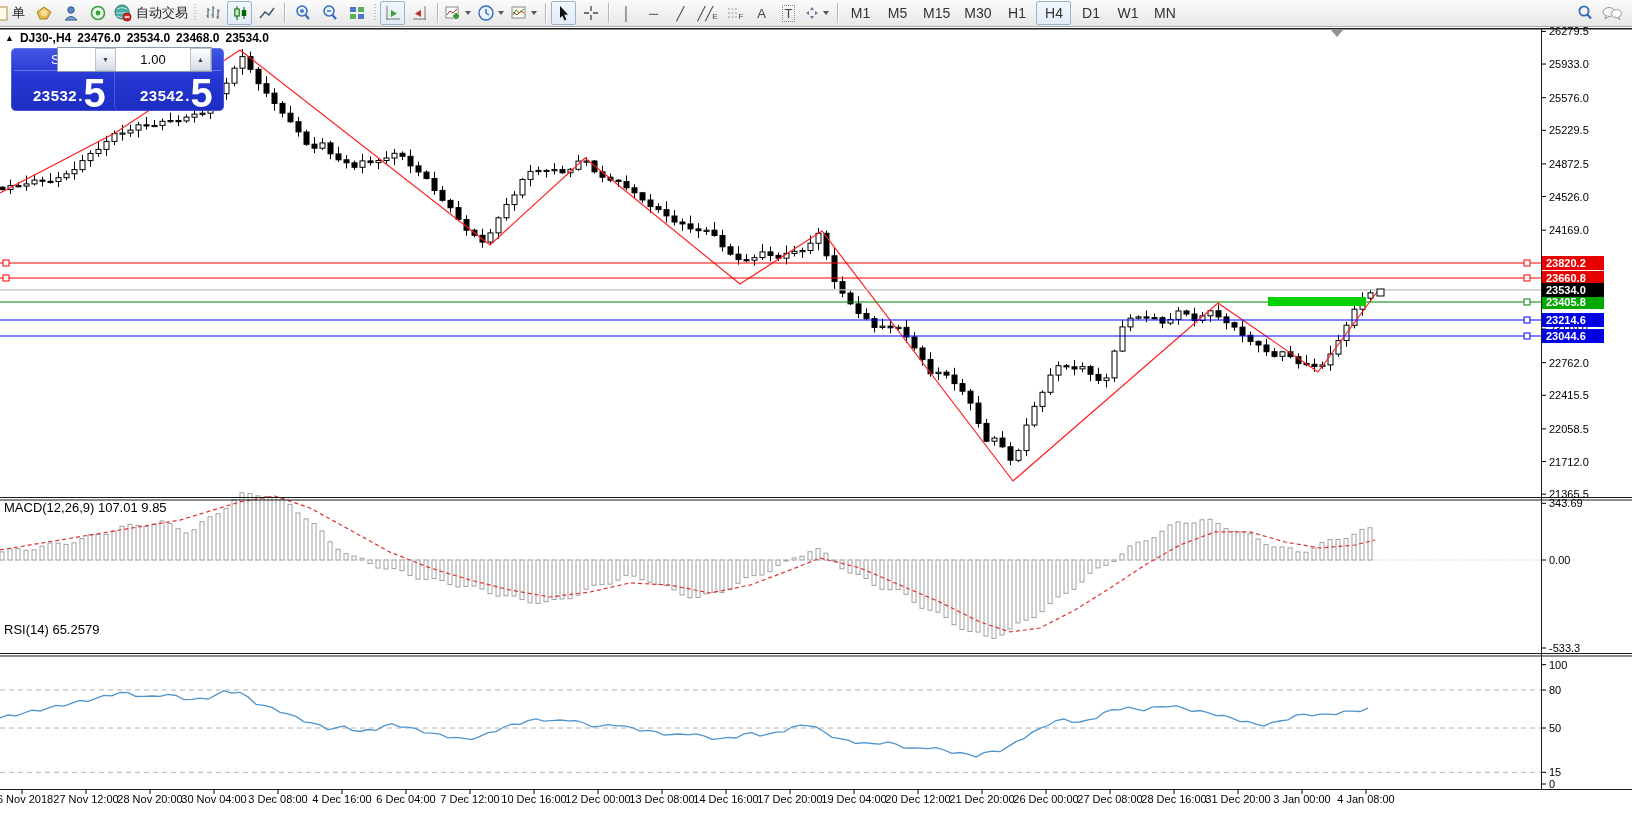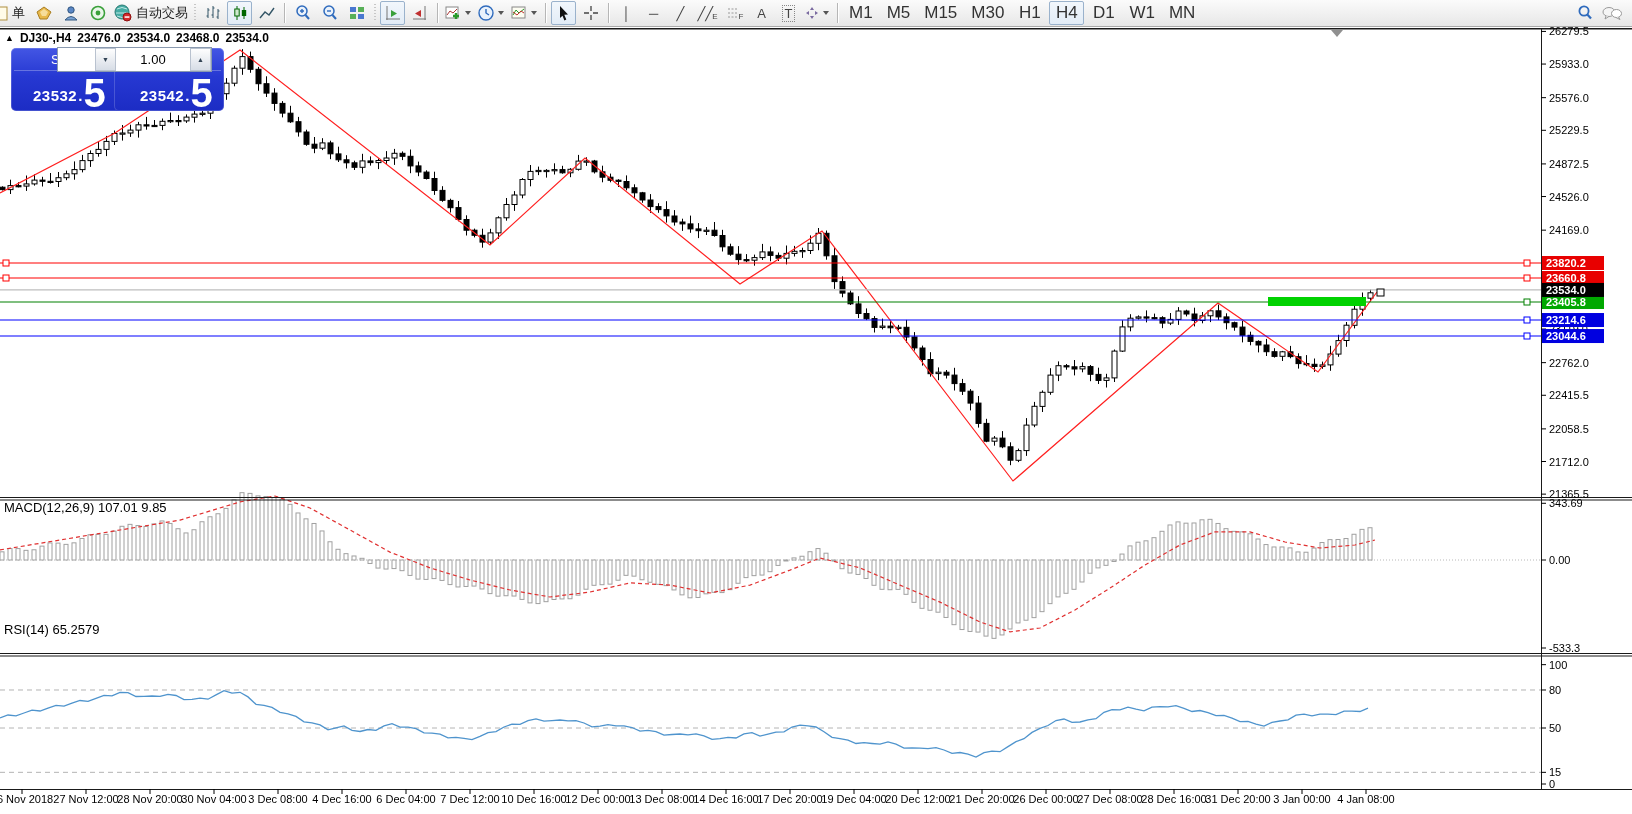--- a/index.html
+++ b/index.html
@@ -12,21 +12,21 @@
   .tbtn{height:22px;min-width:23px;display:flex;align-items:center;justify-content:center;
     border:1px solid transparent;border-radius:2px;margin:0 1px;font-size:12px;color:#333;cursor:default;}
   .tbtn.active{background:linear-gradient(#f2f7fc,#e2ecf6);border:1px solid #9ab2cc;}
   .tbtn.cut{overflow:hidden;margin-left:-4px;padding-right:3px;}
   .sep{width:1px;height:20px;background:#b6b6b6;box-shadow:1px 0 0 #fff;margin:0 4px;}
   .grip{width:3px;height:18px;margin:0 3px;background-image:repeating-linear-gradient(#c7c7c7 0 1px,transparent 1px 3px);background-size:2px 100%;background-repeat:no-repeat;background-position:center;}
   .drop{width:0;height:0;border-left:3px solid transparent;border-right:3px solid transparent;border-top:4px solid #555;margin:0 2px 0 3px;}
   .tlabel{font-size:13px;color:#222;margin-left:3px;}
   .tool-glyph{font-size:13px;color:#444;}
   .sub{font-size:8px;color:#444;margin:6px 0 0 -1px;}
-  .tf{font-size:17px;color:#333;padding:0 5px;}
+  .tf{font-size:14px;color:#333;padding:0 5px;}
   .spacer{flex:1;}
   
   svg.chart{position:absolute;left:0;top:0;z-index:1;}
   .ohlc{position:absolute;left:5px;top:31px;z-index:3;font-size:12px;font-weight:bold;color:#000;display:flex;gap:6px;align-items:center;}
   .ohlc .tri{font-size:9px;}
   .annot{position:absolute;left:1074px;top:280px;z-index:2;font-size:24px;font-weight:bold;color:#00DC00;white-space:nowrap;}
   .indlabel{position:absolute;left:4px;z-index:3;font-size:13px;color:#000;}
   .macdlabel{top:500px;} .rsilabel{top:622px;}
   
   .ocp{position:absolute;left:4px;top:47px;width:222px;height:66px;z-index:4;}

